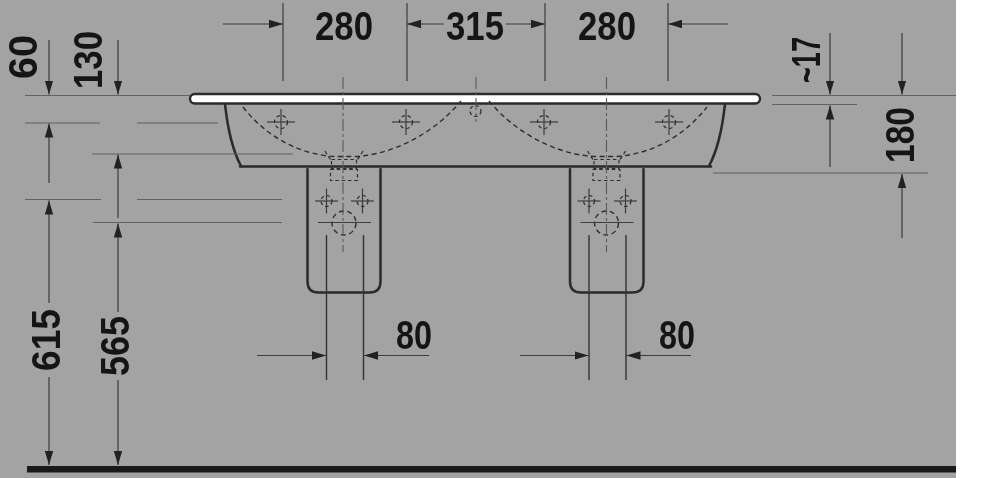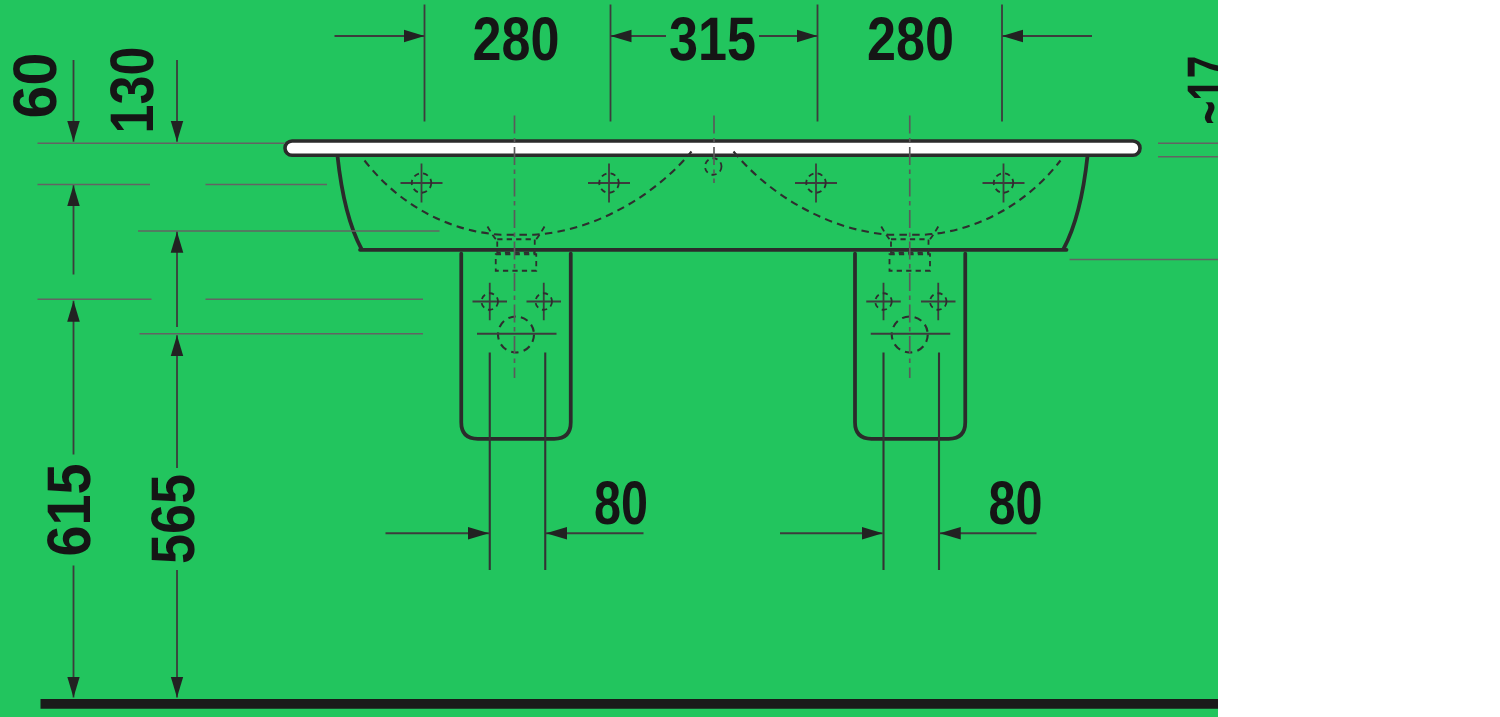--- a/index.html
+++ b/index.html
@@ -1,16 +1,16 @@
 <!DOCTYPE html>
 <html><head>
 <meta charset="utf-8">
 <style>
   html,body{margin:0;padding:0;background:#fff;}
-  .stage{position:relative;width:812px;height:478px;background:#22c55e;overflow:hidden;text-align:right;}
+  .stage{position:relative;width:956px;height:478px;background:#a3a3a3;overflow:hidden;text-align:right;}
   svg{display:block;}
   
   .ref  {stroke:#636363;stroke-width:1.1;fill:none;}
   .dim  {stroke:#3c3c3c;stroke-width:1.2;fill:none;}
   .obj  {stroke:#2b2b2b;stroke-width:2.5;fill:none;stroke-linecap:round;}
   .objf {stroke:#2b2b2b;stroke-width:2.4;fill:#ffffff;}
   .dash {stroke:#2e2e2e;stroke-width:1.4;fill:none;stroke-dasharray:5 3.5;}
   .dashf{stroke:#2e2e2e;stroke-width:1.2;fill:none;stroke-dasharray:3.5 2.8;}
   .thin {stroke:#3c3c3c;stroke-width:1.2;fill:none;}
   .pipe {stroke:#333333;stroke-width:1.4;fill:none;}

